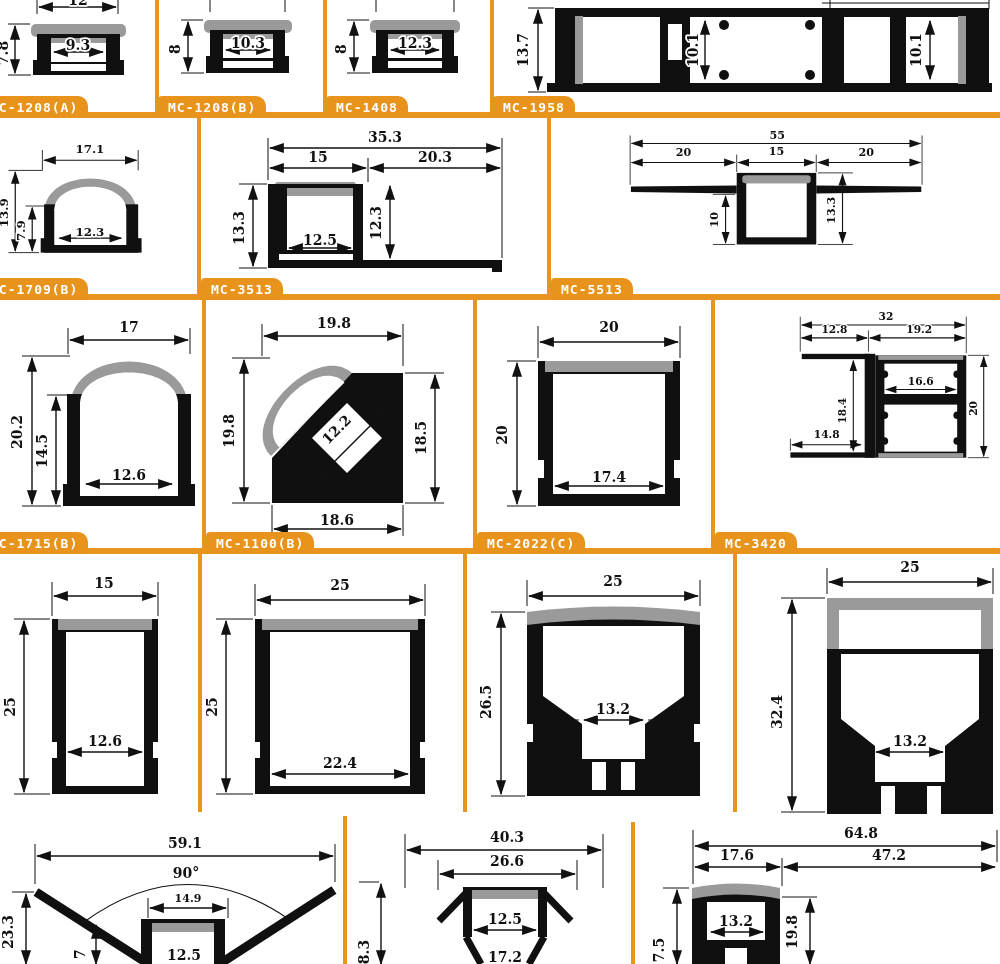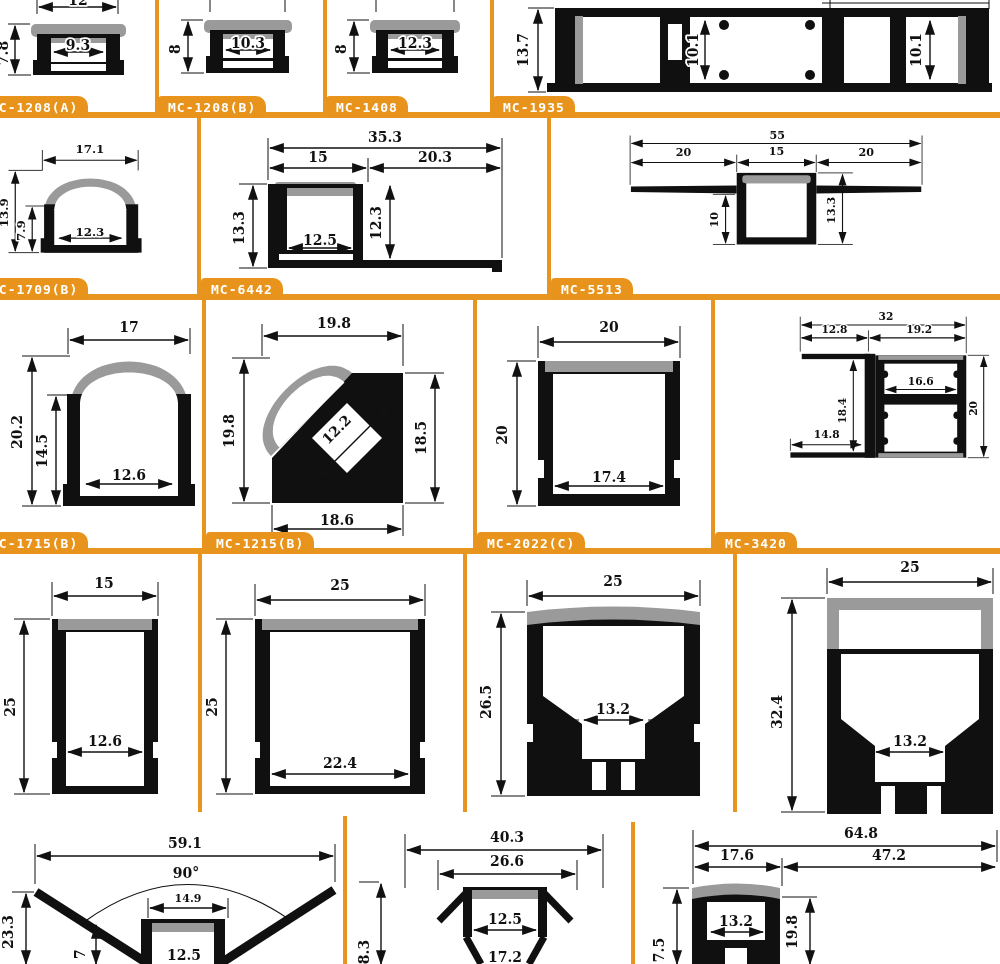--- a/index.html
+++ b/index.html
@@ -54,26 +54,26 @@
   <div class="vline" style="left:711px;top:300px;height:254px"></div>
   <div class="vline" style="left:198px;top:554px;height:258px"></div>
   <div class="vline" style="left:463px;top:554px;height:258px"></div>
   <div class="vline" style="left:733px;top:554px;height:258px"></div>
   <div class="vline" style="left:343px;top:816px;height:148px"></div>
   <div class="vline" style="left:631px;top:822px;height:142px"></div>
 
   <div class="tab" style="left:-20px;top:96px">MC-1208(A)</div>
   <div class="tab" style="left:158px;top:96px">MC-1208(B)</div>
   <div class="tab" style="left:326px;top:96px">MC-1408</div>
-  <div class="tab" style="left:493px;top:96px">MC-1935</div>
+  <div class="tab" style="left:493px;top:96px">MC-1958</div>
   <div class="tab" style="left:-20px;top:278px">MC-1709(B)</div>
-  <div class="tab" style="left:201px;top:278px">MC-6442</div>
+  <div class="tab" style="left:201px;top:278px">MC-3513</div>
   <div class="tab" style="left:551px;top:278px">MC-5513</div>
   <div class="tab" style="left:-20px;top:532px">MC-1715(B)</div>
-  <div class="tab" style="left:206px;top:532px">MC-1215(B)</div>
+  <div class="tab" style="left:206px;top:532px">MC-1100(B)</div>
   <div class="tab" style="left:477px;top:532px">MC-2022(C)</div>
   <div class="tab" style="left:715px;top:532px">MC-3420</div>
 
   <div class="cell" style="left:0;top:0;width:157px;height:112px">
     <svg viewBox="0 0 157 112">
       <g>
         <rect class="lens" x="31" y="24" width="95" height="13" rx="5"></rect>
         <rect class="body" x="37" y="34" width="83" height="28"></rect>
         <rect class="body" x="33" y="60" width="91" height="15"></rect>
         <rect class="cav" x="51" y="40" width="55" height="22"></rect>

